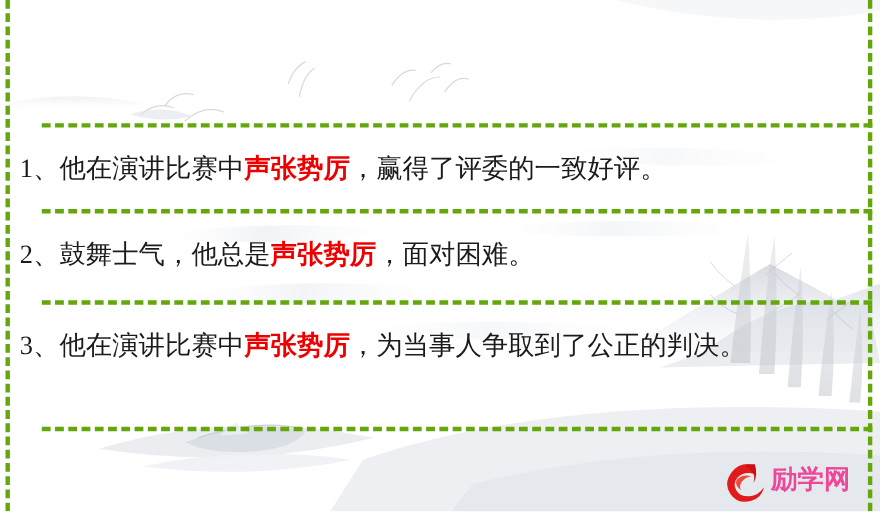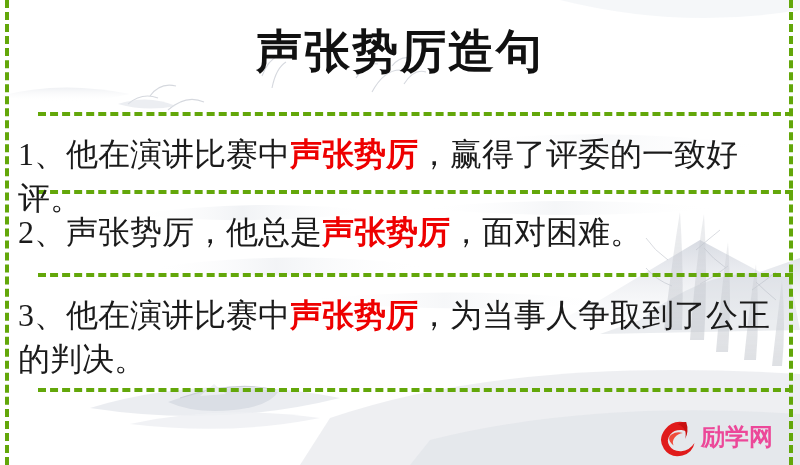--- a/index.html
+++ b/index.html
@@ -78,21 +78,21 @@
     position: absolute;
     top: 112px;
     left: 0;
     width: 800px;
     z-index: 4;
   }
   .sentence-row {
     position: absolute;
     left: 18px;
     width: 764px;
-    font-size: 32px;
+    font-size: 24px;
     line-height: 44px;
     color: #1b1b1b;
     font-family: "Liberation Serif", "DejaVu Serif", serif;
   }
   .sentence-row.r1 { top: 20px; }
   .sentence-row.r2 { top: 98px; }
   .sentence-row.r3 { top: 181px; }
 
   .kw {
     color: #ee0000;
@@ -211,30 +211,29 @@
     </svg>
   </div>
 
   <div class="frame-left"></div>
   <div class="frame-right"></div>
   <div class="divider d1"></div>
   <div class="divider d2"></div>
   <div class="divider d3"></div>
   <div class="divider d4"></div>
 
-  <div class="title">声张势厉造句</div>
 
   <div class="sentences">
 
     <div class="sentence-row r1">
       <span>1、</span><span>他在演讲比赛中</span><span class="kw">声张势厉</span><span>，赢得了评委的一致好评。</span>
     </div>
 
     <div class="sentence-row r2">
-      <span>2、</span><span>声张势厉，他总是</span><span class="kw">声张势厉</span><span>，面对困难。</span>
+      <span>2、</span><span>鼓舞士气，他总是</span><span class="kw">声张势厉</span><span>，面对困难。</span>
     </div>
 
     <div class="sentence-row r3">
       <span>3、</span><span>他在演讲比赛中</span><span class="kw">声张势厉</span><span>，为当事人争取到了公正的判决。</span>
     </div>
 
   </div>
 
   <div class="logo">
     <span class="logo-mark">

